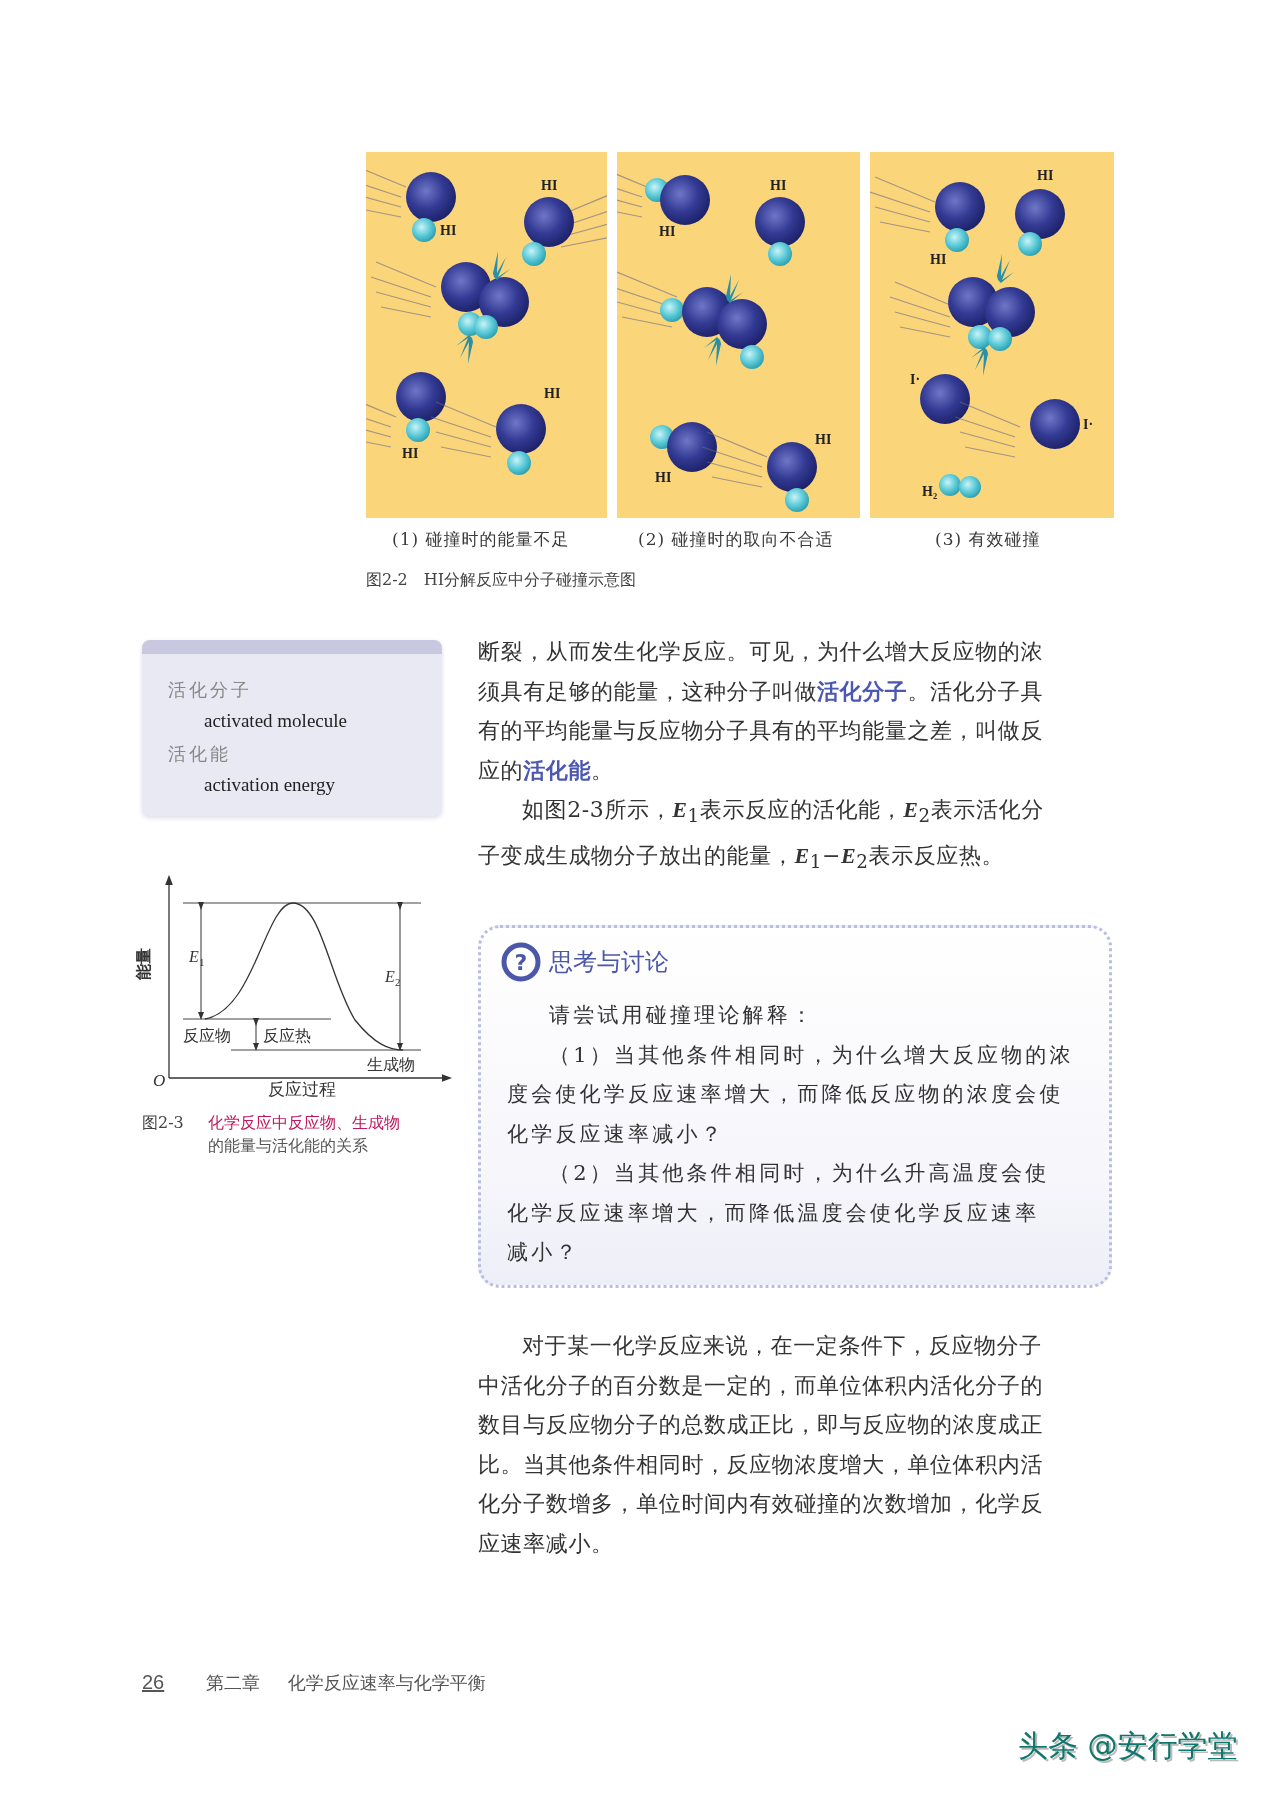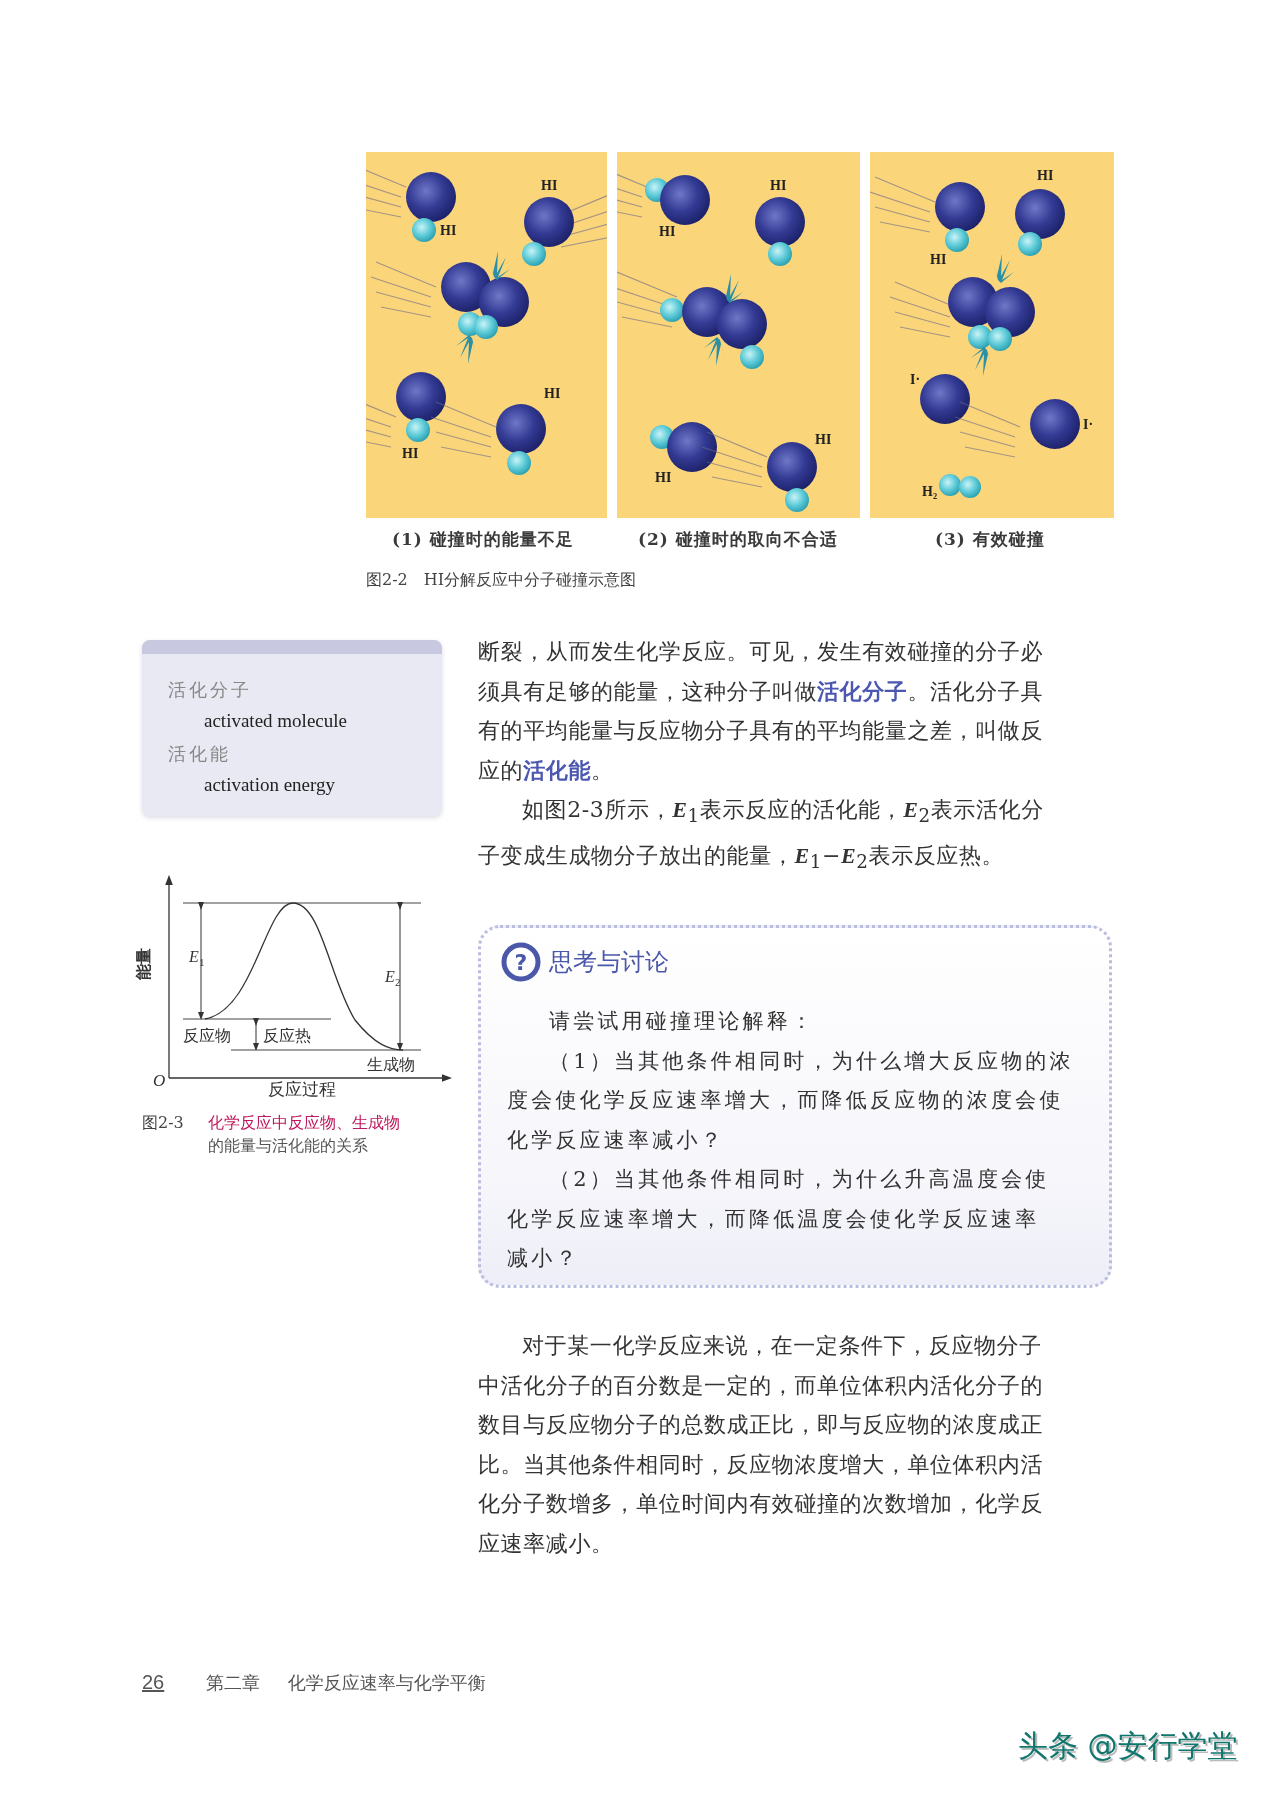--- a/index.html
+++ b/index.html
@@ -3,21 +3,21 @@
   <meta charset="utf-8">
   <style>
     html, body { margin:0; padding:0; background:#ffffff; }
     body { width:1287px; height:1799px; position:relative; overflow:hidden;
            font-family:"DejaVu Serif", "Liberation Serif", serif; color:#2a2a2a; }
     .abs { position:absolute; }
 
     
     .panel { position:absolute; top:152px; height:366px; background:#fbd57a; overflow:hidden; }
     .panel svg { width:100%; height:100%; display:block; }
-    .cap { position:absolute; top:528px; font-size:17px; color:#3a3a3a; letter-spacing:1px;font-weight:bold; }
+    .cap { position:absolute; top:528px; font-size:17px; color:#3a3a3a; letter-spacing:1px; }
     .figcap { position:absolute; font-size:16px; color:#444; }
 
     
     .kwbox { position:absolute; left:142px; top:640px; width:300px; height:176px;
              background:#e9e9f3; border-radius:8px; box-shadow:0 2px 4px rgba(120,120,160,0.25); overflow:hidden; }
     .kwbar { position:absolute; left:0; top:0; width:100%; height:14px; background:#c8c9e0; }
     .kw-cn { position:absolute; left:26px; font-size:18px; color:#888; letter-spacing:3px; }
     .kw-en { position:absolute; left:26px; font-size:19px; color:#222; font-family:"Liberation Serif", serif;margin-left:36px; }
 
     
@@ -28,21 +28,21 @@
     i.var { font-style:italic; font-family:"Liberation Serif", serif; font-weight:bold; }
 
     
     .disc { position:absolute; left:478px; top:925px; width:634px; height:363px;
             border:3px dotted #b9bde0; border-radius:22px;
             background:linear-gradient(180deg,#ffffff 0%,#f6f6fb 70%,#eeeef8 100%); box-sizing:border-box; }
     .disc-title { position:absolute; left:30px; top:18px; font-size:24px; color:#4b57a8; font-weight:normal;
                   font-family:"DejaVu Sans", sans-serif; }
     .disc-icon { position:absolute; left:-2px; top:-2px; }
     .disc-text { position:absolute; left:26px; width:580px; font-size:21px; line-height:39.5px; color:#333;
-                 letter-spacing:3.2px;margin-top:6px; }
+                 letter-spacing:3.2px; }
 
     .footer { position:absolute; left:142px; top:1671px; font-size:18px; color:#555; }
     .footer .pg { font-family:"Liberation Sans", sans-serif; font-size:20px; margin-right:36px;text-decoration:underline; }
     .footer .ch { margin-right:22px; }
     .wm { position:absolute; left:1018px; top:1726px; font-size:30px; color:#0f766e;
           font-family:"DejaVu Sans", sans-serif; text-shadow:2px 2px 0 #bbb; }
   </style>
 </head>
 <body>
 
@@ -158,21 +158,21 @@
 
 <div class="kwbox">
   <div class="kwbar"></div>
   <div class="kw-cn" style="top:38px;">活化分子</div>
   <div class="kw-en" style="top:70px;">activated molecule</div>
   <div class="kw-cn" style="top:102px;">活化能</div>
   <div class="kw-en" style="top:134px;">activation energy</div>
 </div>
 
 <div class="para" style="top:632px;">
-  <div>断裂，从而发生化学反应。可见，发生有效碰撞的分子必</div>
+  <div>断裂，从而发生化学反应。可见，为什么增大反应物的浓</div>
   <div><span>须具有足够的能量，这种分子叫做</span><span class="hl">活化分子</span><span>。活化分子具</span></div>
   <div>有的平均能量与反应物分子具有的平均能量之差，叫做反</div>
   <div><span>应的</span><span class="hl">活化能</span><span>。</span></div>
 </div>
 
 <div class="para" style="top:790px;">
   <div class="indent"><span>如图2-3所示，</span><i class="var">E</i><sub>1</sub><span>表示反应的活化能，</span><i class="var">E</i><sub>2</sub><span>表示活化分</span></div>
   <div><span>子变成生成物分子放出的能量，</span><i class="var">E</i><sub>1</sub><span>−</span><i class="var">E</i><sub>2</sub><span>表示反应热。</span></div>
 </div>
 

